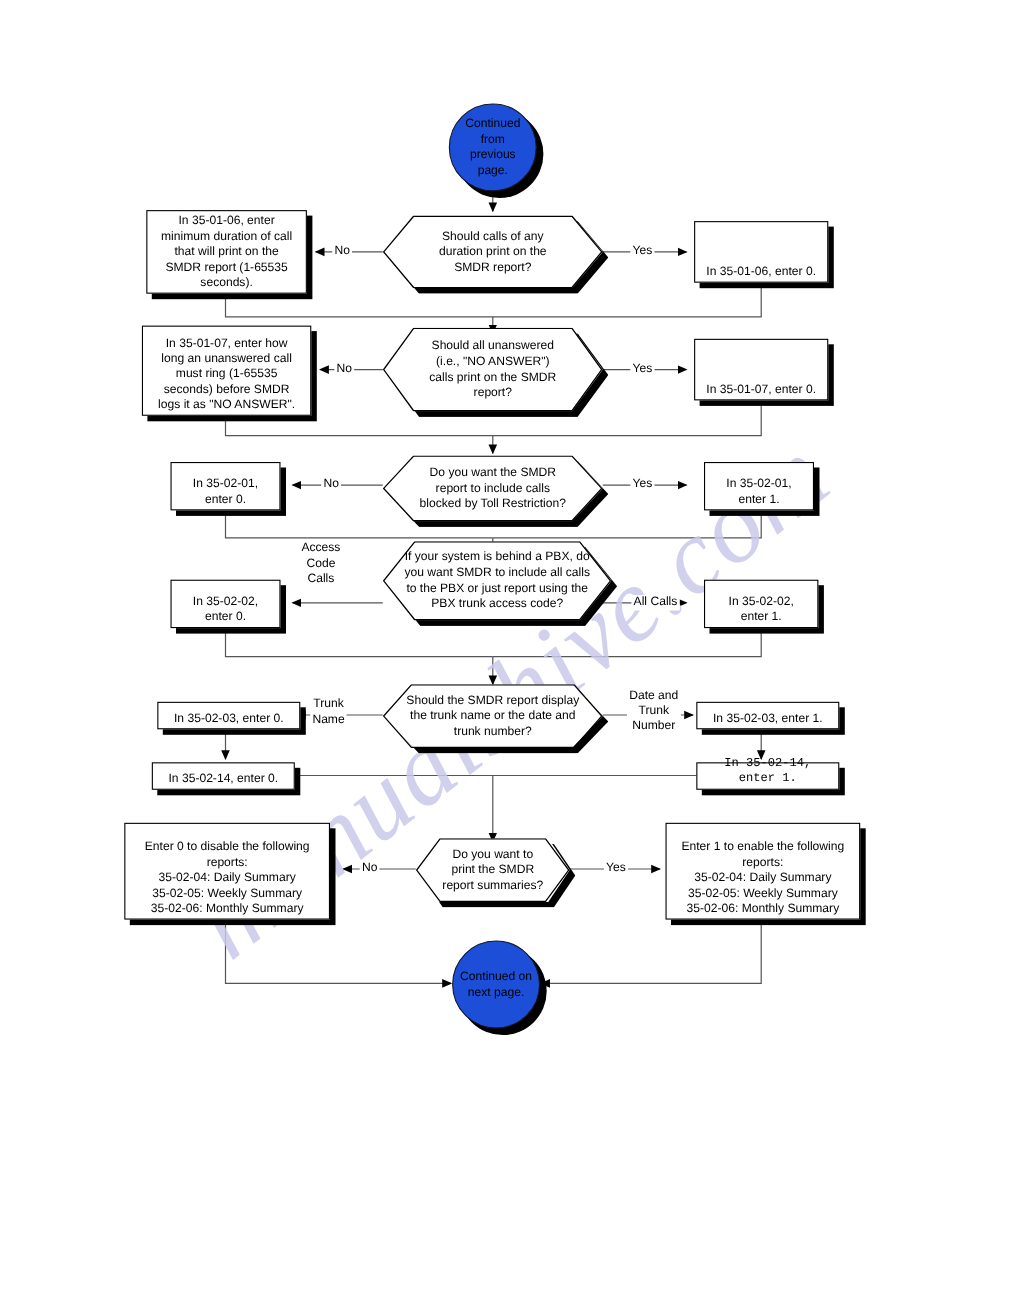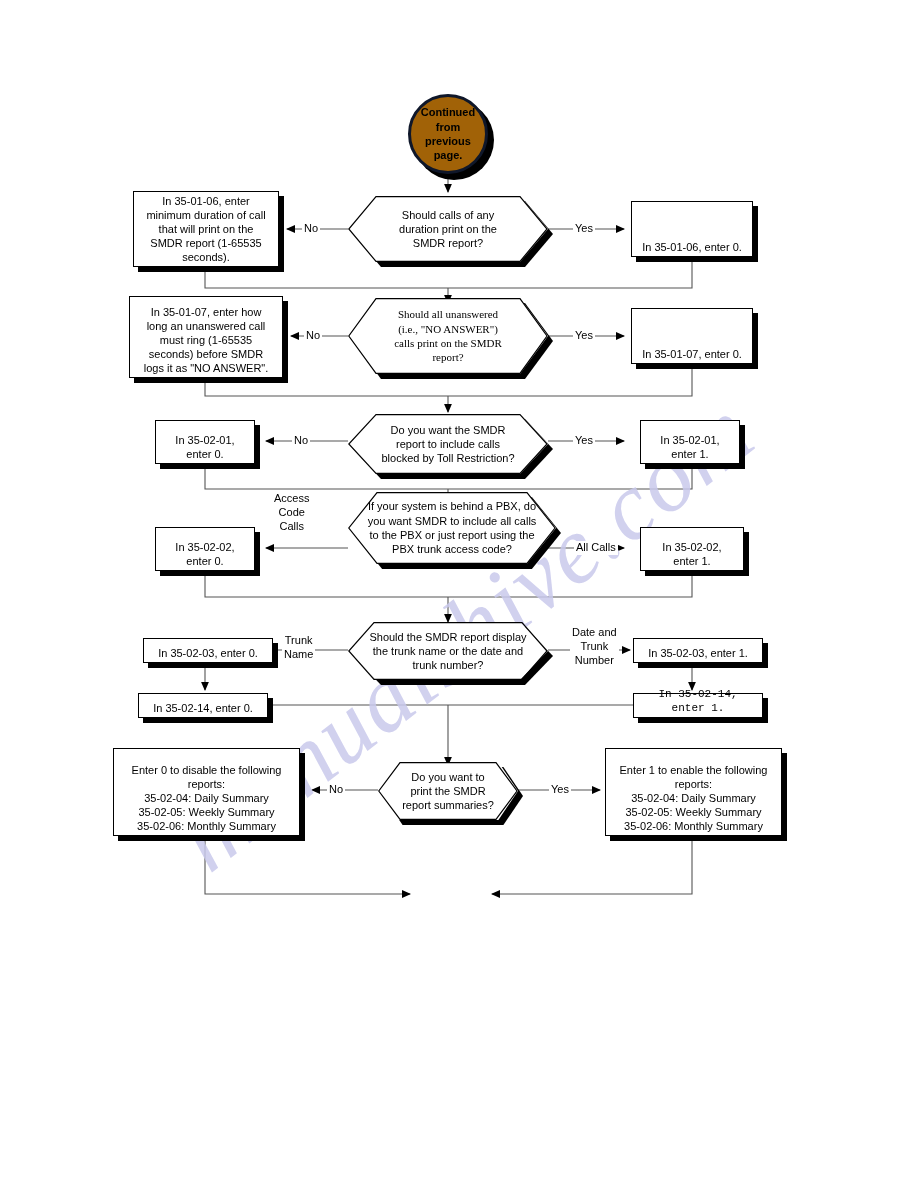--- a/index.html
+++ b/index.html
@@ -112,29 +112,28 @@
     left: 6px; top: 6px;
     width: 100%; height: 100%;
     border-radius: 50%;
     background: #000000;
   }
   .circ-body {
     position: absolute;
     left: 0; top: 0;
     width: 100%; height: 100%;
     border-radius: 50%;
-    background: #a16207;
-    border: 3px solid #0f172a;
+    background: #1d4ed8;
+    border: 1px solid #0f172a;
     box-sizing: border-box;
     display: flex;
     align-items: center;
     justify-content: center;
     text-align: center;
     line-height: 1.3;
-    font-weight: bold;
   }
   
   .elabel {
     position: absolute;
     z-index: 4;
     background: #ffffff;
     text-align: center;
     color: #000000;
     line-height: 1.25;
     white-space: nowrap;
@@ -252,21 +251,21 @@
   <div class="node box fs11" style="left:129px; top:296px; width:154px; height:82px;">
     <div class="txt">
       <span class="line">In 35-01-07, enter how</span>
       <span class="line">long an unanswered call</span>
       <span class="line">must ring (1-65535</span>
       <span class="line">seconds) before SMDR</span>
       <span class="line">logs it as "NO ANSWER".</span>
     </div>
   </div>
 
-  <div class="hex-wrap" style="left:348px; top:298px; width:200px; height:76px;font-family:Liberation Serif, serif;">
+  <div class="hex-wrap" style="left:348px; top:298px; width:200px; height:76px;">
     <div class="hex-shadow"></div>
     <div class="hex-body"></div>
     <svg class="hex-border" viewBox="0 0 200 76" preserveAspectRatio="none">
       <polygon points="28,0.6 172,0.6 199,38 172,75.4 28,75.4 0.8,38" fill="none" stroke="#000" stroke-width="1.2"></polygon>
     </svg>
     <div class="hex-txt fs11">
       <div>
         <span class="line">Should all unanswered</span><br>
         <span class="line">(i.e., "NO ANSWER")</span><br>
         <span class="line">calls print on the SMDR</span><br>
@@ -433,14 +432,23 @@
   <div class="node box fs11" style="left:605px; top:748px; width:177px; height:88px;">
     <div class="txt">
       <span class="line">Enter 1 to enable the following</span>
       <span class="line">reports:</span>
       <span class="line">35-02-04: Daily Summary</span>
       <span class="line">35-02-05: Weekly Summary</span>
       <span class="line">35-02-06: Monthly Summary</span>
     </div>
   </div>
 
+  <div class="circ-wrap" style="left:411px; top:855px; width:80px; height:80px;">
+    <div class="circ-shadow"></div>
+    <div class="circ-body fs11">
+      <div>
+        <span class="line">Continued on</span><br>
+        <span class="line">next page.</span>
+      </div>
+    </div>
+  </div>
 
 </div>
 
 </body></html>

